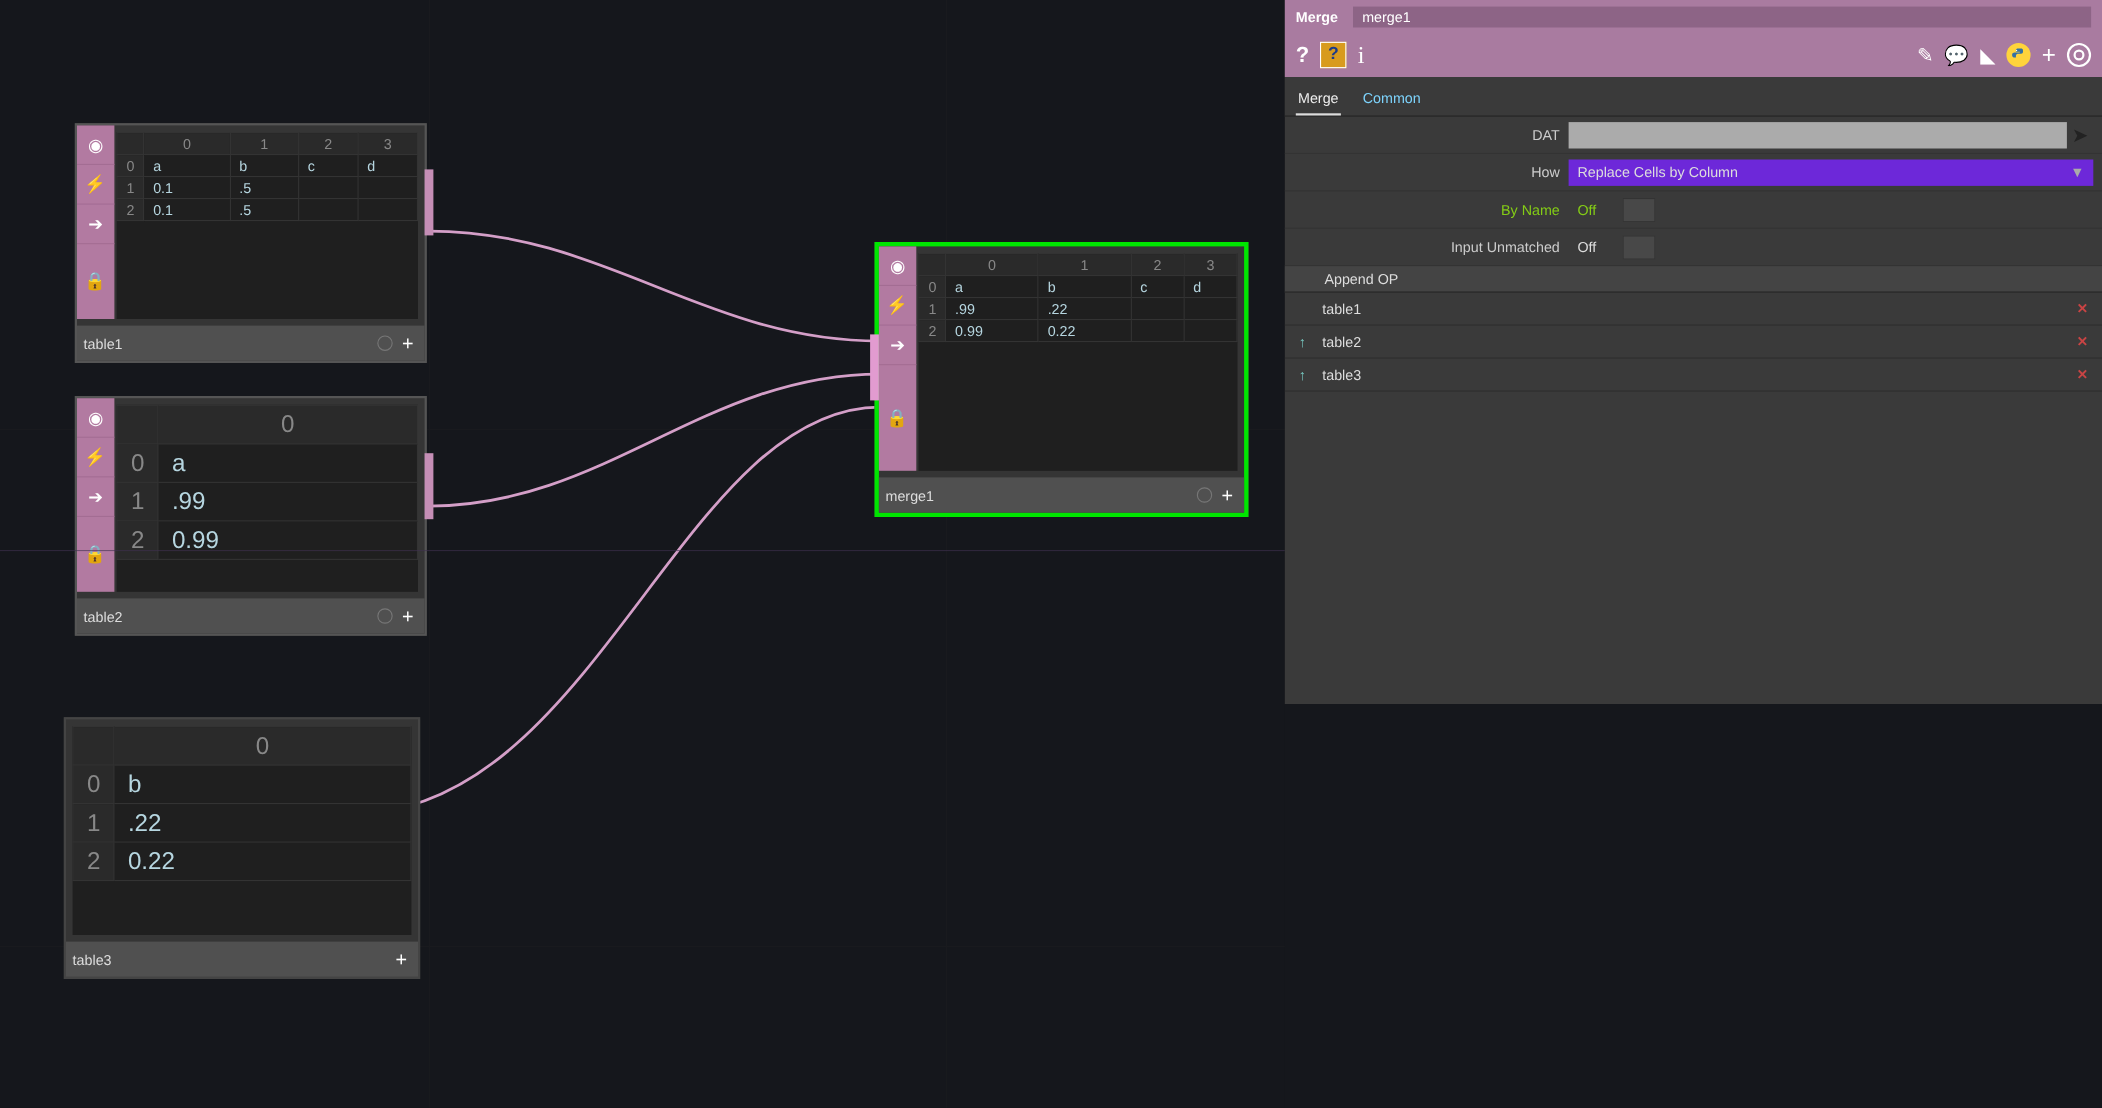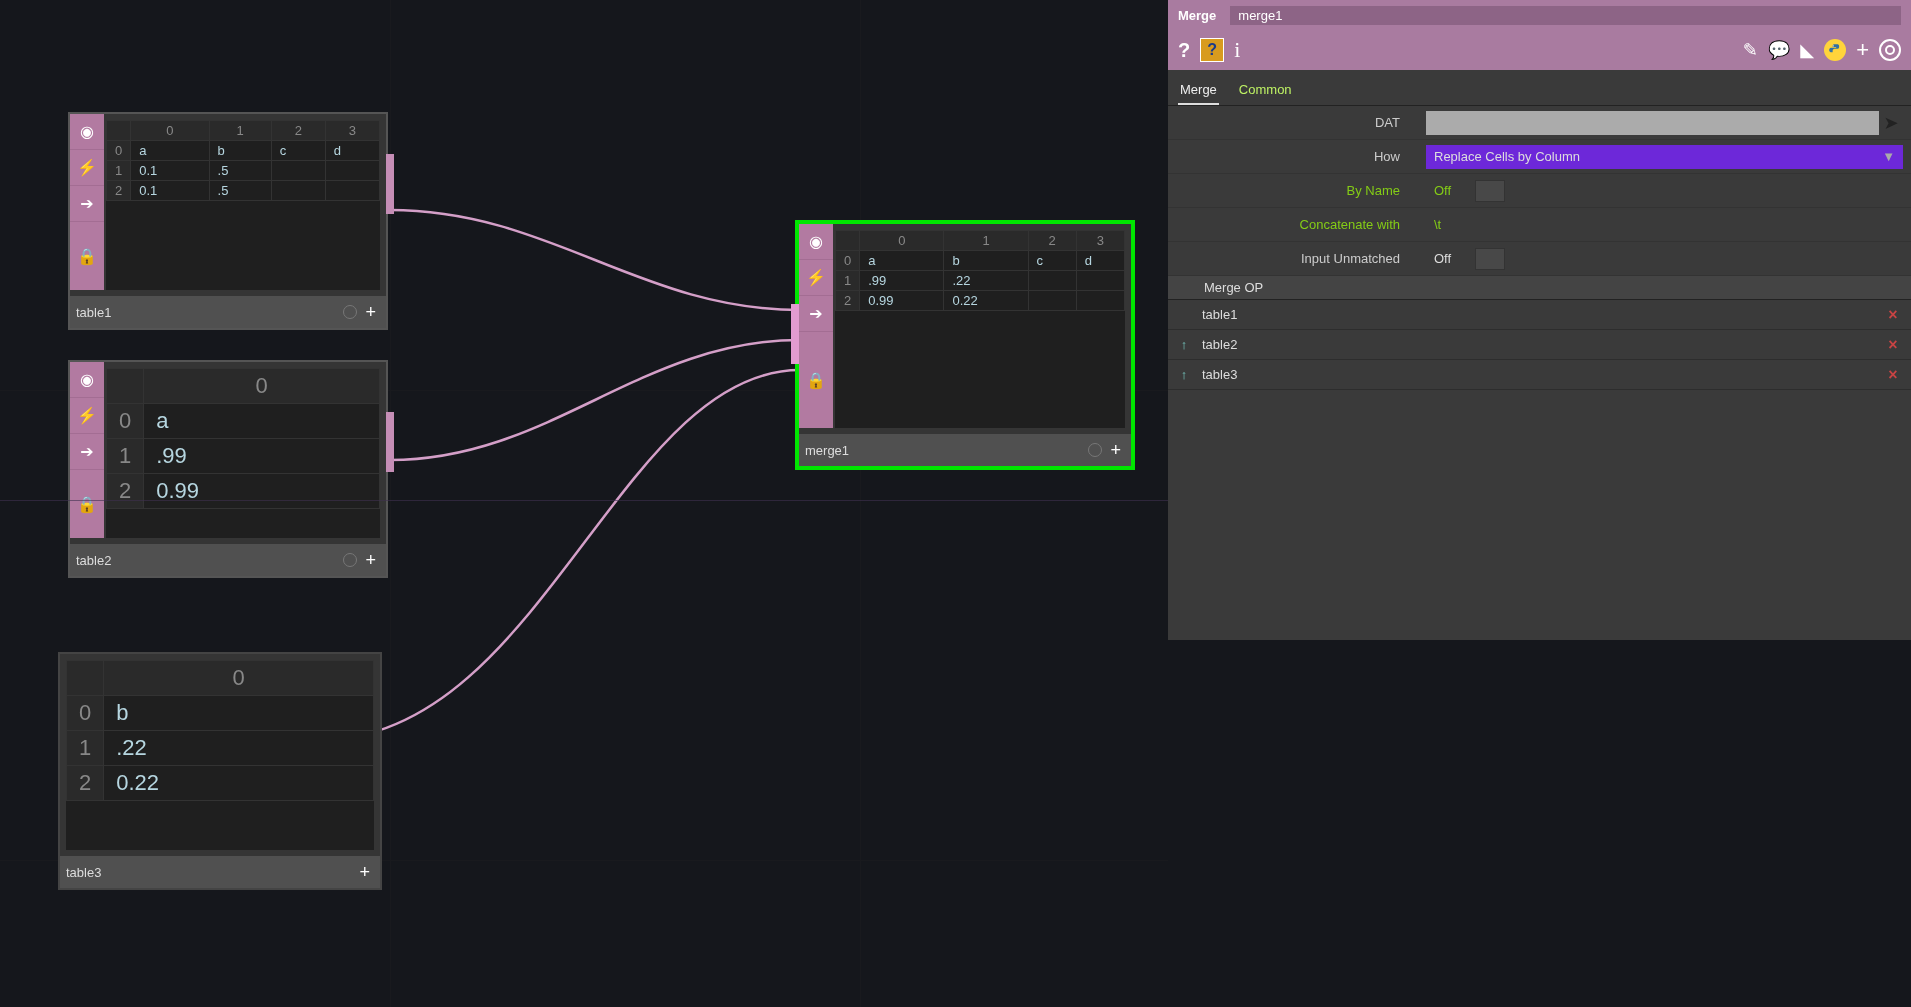--- a/index.html
+++ b/index.html
@@ -110,28 +110,28 @@
 .python-badge {
   background: #ffd43b; width: 22px; height: 22px; border-radius: 50%;
   display: inline-flex; align-items: center; justify-content: center;
 }
 .target-icon { width: 22px; height: 22px; border: 2px solid #fff; border-radius: 50%; position: relative; }
 .target-icon::after { content: ""; position: absolute; inset: 4px; border: 2px solid #fff; border-radius: 50%; }
 .tabs {
   display: flex; background: #3a3a3a; border-bottom: 1px solid #222;
   padding: 8px 10px 0 10px; gap: 18px;
 }
-.tab { padding: 4px 2px 6px 2px; color: #bef264; }
+.tab { padding: 4px 2px 6px 2px; color: #7dd3fc; }
 .tab.act { border-bottom: 2px solid #ddd; color: #eee; }
 .param-row {
   display: flex; align-items: center; height: 34px;
   border-bottom: 1px solid #333;
   padding: 0 8px;
 }
-.param-row .lbl { width: 250px; text-align: right; padding-right: 26px; color: #ccc; }
+.param-row .lbl { width: 250px; text-align: right; padding-right: 8px; color: #ccc; }
 .param-row.dis .lbl, .param-row.dis .val { color: #84cc16; }
 .param-row .field {
   flex: 1; background: #ababab; color: #222; height: 24px;
   display: flex; align-items: center; padding: 0 8px;
 }
 .param-row .drop {
   flex: 1; background: #6d28d9; height: 24px;
   display: flex; align-items: center; padding: 0 8px;
   justify-content: space-between;
 }
@@ -363,34 +363,30 @@
       <span class="chev">▼</span>
     </div>
   </div>
   <div class="param-row dis">
     <div class="lbl">By Name</div>
     <div class="toggle">
       <span class="tlbl val">Off</span>
       <span class="box"></span>
     </div>
   </div>
-  <div class="param-row dis">
-    <div class="lbl">Concatenate with</div>
-    <div class="val" style="padding-left:8px;">\t</div>
-  </div>
   <div class="param-row">
     <div class="lbl">Input Unmatched</div>
     <div class="toggle">
       <span class="tlbl">Off</span>
       <span class="box"></span>
     </div>
   </div>
 
   <div class="seq-hdr">
-    <span style="padding-left:26px;">Merge OP</span>
+    <span style="padding-left:26px;">Append OP</span>
   </div>
   <div class="seq-row">
     <div class="arrow none">↑</div>
     <div class="nm">table1</div>
     <div class="del">×</div>
   </div>
   <div class="seq-row">
     <div class="arrow">↑</div>
     <div class="nm">table2</div>
     <div class="del">×</div>

